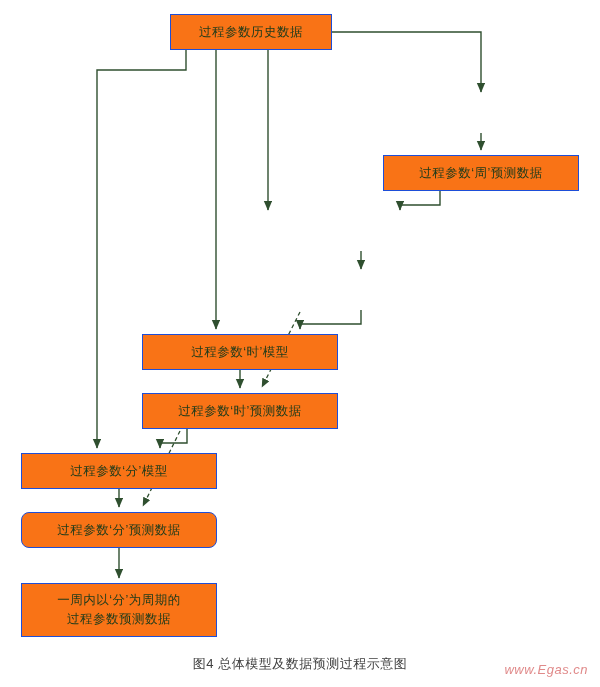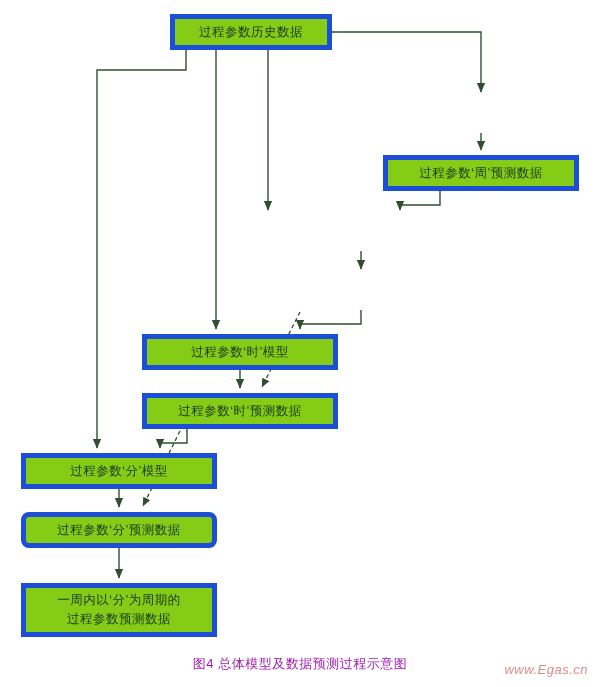--- a/index.html
+++ b/index.html
@@ -16,22 +16,22 @@
   }
   #diagram-root {
     position: absolute;
     left: 0; top: 0;
     width: 600px;
     height: 687px;
   }
   .node {
     position: absolute;
     box-sizing: border-box;
-    border: 5px solid #1d4ed8;
-    background: #84cc16;
+    border: 1px solid #1d4ed8;
+    background: #f97316;
     color: #1b3a1b;
     font-size: 12.5px;
     line-height: 1.45;
     text-align: center;
     display: flex;
     align-items: center;
     justify-content: center;
     letter-spacing: 0.5px;
     white-space: pre-line;
   }
@@ -45,21 +45,21 @@
     height: 687px;
     pointer-events: none;
   }
   #caption {
     position: absolute;
     left: 0;
     top: 655px;
     width: 600px;
     text-align: center;
     font-size: 13px;
-    color: #a21caf;
+    color: #404040;
     font-family: "Liberation Sans", sans-serif;
     letter-spacing: 0.5px;
   }
   #watermark {
     position: absolute;
     right: 12px;
     top: 662px;
     font-size: 13px;
     color: #e08a8a;
     font-family: Liberation Sans, sans-serif;

